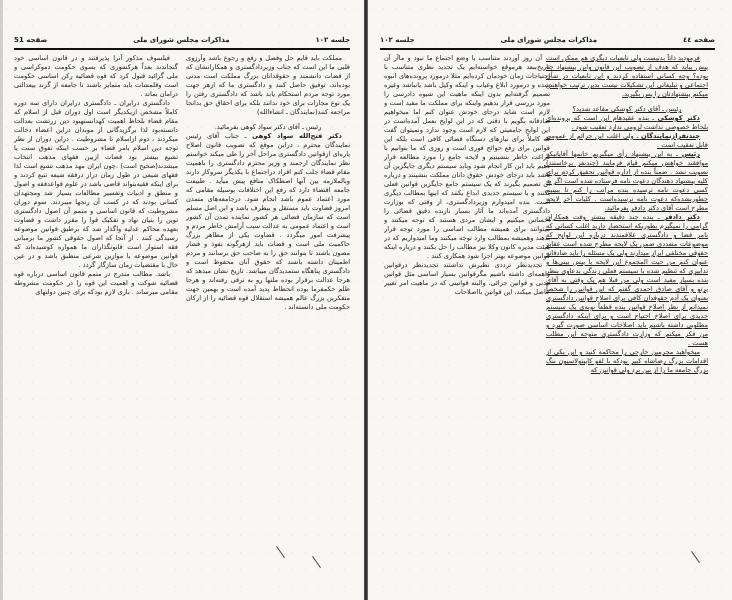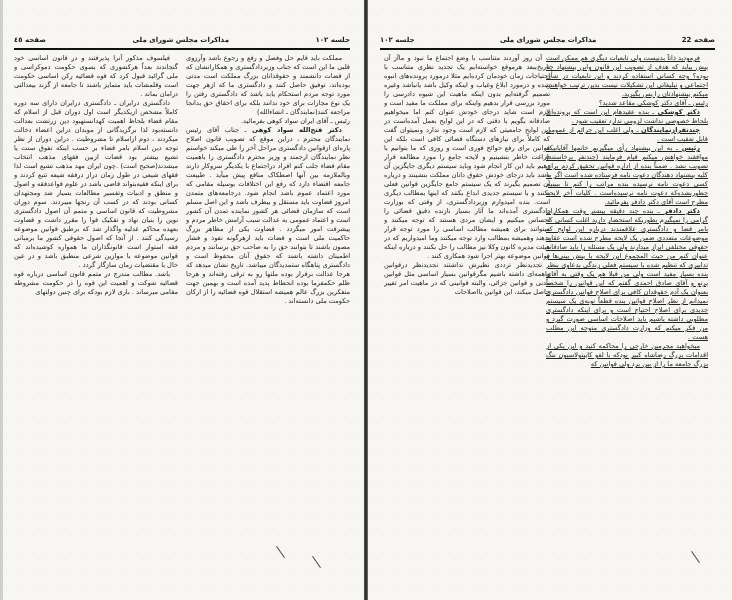--- a/index.html
+++ b/index.html
@@ -15,56 +15,56 @@
   .rule{position:absolute;top:48px;height:2px;background:#111;}
   .page.left .rule{left:14px;width:336px;}
   .page.right .rule{left:12px;width:335px;}
   .col{position:absolute;top:54px;width:164px;height:470px;direction:rtl;text-align:justify;font-size:6.6px;line-height:9px;overflow:hidden;color:#222;}
   .page.left .col.c1{left:186px;}
   .page.left .col.c2{left:14px;}
   .page.right .col.c1{left:178px;width:162px;text-decoration:underline;}
   .page.right .col.c2{left:16px;width:166px;}
   .col p{margin:0 0 0 0;text-indent:8px;}
   .col .speaker{font-weight:bold;}
-  .col .center{text-indent:0;}
+  .col .center{text-align:center;text-indent:0;margin-top:6px;}
   .noise{position:absolute;left:0;top:0;width:732px;height:600px;pointer-events:none;
     background-image:radial-gradient(#bbb 0.5px,transparent 0.6px);background-size:13px 17px;opacity:.35;}
   .mark{position:absolute;width:1px;height:14px;background:#444;transform:rotate(-35deg);}
   .edge-shadow{position:absolute;left:0;top:0;width:3px;height:600px;background:#cfcfcf;}
 </style>
 </head>
 <body>
 
 <div class="spread">
 
   <div class="page left">
     <div class="edge-shadow"></div>
     <div class="runhead">
       <span>جلسه ١٠٢</span>
       <span>مذاکرات مجلس شورای ملی</span>
-      <span>صفحه ٤٥</span>
+      <span>صفحه 51</span>
     </div>
     <div class="rule"></div>
 
     <div class="col c1">
       <p>مملکت باید قایم حل وفصل و رفع و رجوع باشد وآرزوی قلبی ما این است که جناب وزیردادگستری و همکارانشان که از قضات دانشمند و حقوقدانان بزرگ مملکت است مدتی بوده‌اند، توفیق حاصل کنند و دادگستری ما که ازهر جهت مورد توجه مردم استحکام یابد باشد که دادگستری رفتن را یک نوع مجازات برای خود ندانند بلکه برای احقاق حق بدانجا مراجعه کنند(نمایندگان ـ انشاءالله)</p>
-      <p class="center">رئیس ـ آقای ایران سواد کوهی بفرمائید.</p>
+      <p class="center">رئیس ـ آقای دکتر سواد کوهی بفرمائید.</p>
       <p><span class="speaker">دکتر فتح‌الله سواد کوهی</span><span> ـ جناب آقای رئیس نمایندگان محترم ، دراین موقع که تصویب قانون اصلاح پاره‌ای ازقوانین دادگستری مراحل آخر را طی میکند خواستم نظر نمایندگان ارجمند و وزیر محترم دادگستری را باهمیت مقام قضاء جلب کنم افراد دراجتماع با یکدیگر سروکار دارند وبالملازمه بین آنها اصطکاک منافع پیش میآید . طبیعت جامعه اقتضاء دارد که رفع این اختلافات بوسیله مقامی که مورد اعتماد عموم باشد انجام شود. درجامعه‌های متمدن امروز قضاوت باید مستقل و بیطرف باشد و این اصل مسلم است که سازمان قضائی هر کشور نماینده تمدن آن کشور است و اعتماد عمومی به عدالت سبب آرامش خاطر مردم و پیشرفت امور میگردد . قضاوت یکی از مظاهر بزرگ حاکمیت ملی است و قضات باید ازهرگونه نفوذ و فشار مصون باشند تا بتوانند حق را به صاحب حق برسانند و مردم اطمینان داشته باشند که حقوق آنان محفوظ است و دادگستری پناهگاه ستمدیدگان میباشد. تاریخ نشان میدهد که هرجا عدالت برقرار بوده ملتها رو به ترقی رفته‌اند و هرجا ظلم حکمفرما بوده انحطاط پدید آمده است و بهمین جهت متفکرین بزرگ عالم همیشه استقلال قوه قضائیه را از ارکان حکومت ملی دانسته‌اند .</span></p>
     </div>
 
     <div class="col c2">
       <p>فیلسوف مذکور آنرا پذیرفتند و در قانون اساسی خود گنجاندند بعداً هرکشوری که بسوی حکومت دموکراسی و ملی گرائید قبول کرد که قوه قضائیه رکن اساسی حکومت است وقلمشات باید متمایز باشند تا جامعه از گزند بیعدالتی درامان بماند .</p>
       <p>دادگستری درایران ـ دادگستری درایران دارای سه دوره کاملاً مشخص ازیکدیگر است اول دوران قبل از اسلام که مقام قضاء بلحاظ اهمیت کهدانستهبود دین زرتشت بعدالت دانسته‌بود لذا برگزیدگانی از موبدان دراین اعضاء دخالت میکردند ، دوم ازاسلام تا مشروطیت . دراین دوران از نظر توجه دین اسلام بامر قضاء بر حسب اینکه تفوق سنت یا تشیع بیشتر بود قضات ازبین فقهای مذهب انتخاب میشدند(صحیح است) .چون ایران مهد مذهب تشیع است لذا فقهای شیعی در طول زمان دراز درفقه شیعه تتبع کردند و برای اینکه فقیه‌بتواند قاضی باشد در علوم قواعدفقه و اصول و منطق و ادبیات وتفسیر مطالعات بسیار شد ومجتهدان کسانی بودند که در کسب آن رنجها میبردند. سوم دوران مشروطیت که قانون اساسی و متمم آن اصول دادگستری نوین را بنیان نهاد و تفکیک قوا را مقرر داشت و قضاوت بعهده محاکم عدلیه واگذار شد که برطبق قوانین موضوعه رسیدگی کنند . از آنجا که اصول حقوقی کشور ما برمبانی فقه استوار است قانونگذاران ما همواره کوشیده‌اند که قوانین موضوعه با موازین شرعی منطبق باشد و در عین حال با مقتضیات زمان سازگار گردد .</p>
       <p>باشد. مطالب مندرج در متمم قانون اساسی درباره قوه قضائیه شوکت و اهمیت این قوه را در حکومت مشروطه مقامی میرساند . باری لازم بودکه برای چنین دولتهای</p>
     </div>
   </div>
 
   <div class="page right">
     <div class="runhead">
-      <span>صفحه 22</span>
+      <span>صفحه ٤٤</span>
       <span>مذاکرات مجلس شورای ملی</span>
       <span>جلسه ١٠٢</span>
     </div>
     <div class="rule"></div>
 
     <div class="col c1">
       <p>فرمودید ذاتاً بدنیست ولی تابعیات دیگری هم ممکن است پیش بیاید که هدف از تصویب این قانون وابن پیشنهاد چه بوده؟ وجه کسانی استفاده کردند و این تابعیات در شأن اجتماعی و تبلیغاتی این تشکیلات نیست بدین ترتیب خواهش میکنم پیشنهادتان را پس بگیرید.</p>
       <p class="center">رئیس ـ آقای دکتر کوشکی مقاعد شدید؟</p>
       <p><span class="speaker">دکتر کوشکی</span><span> ـ بنده عقیدهام این است که پرونده‌ای بلحاظ خصوصی نداشت لزومی ندارد تعقیب شود .</span></p>
       <p><span class="speaker">چندنفرازنمایندگان</span><span> ـ ولی اغلب این جرائم از عمومی قابل تعقیب است .</span></p>

